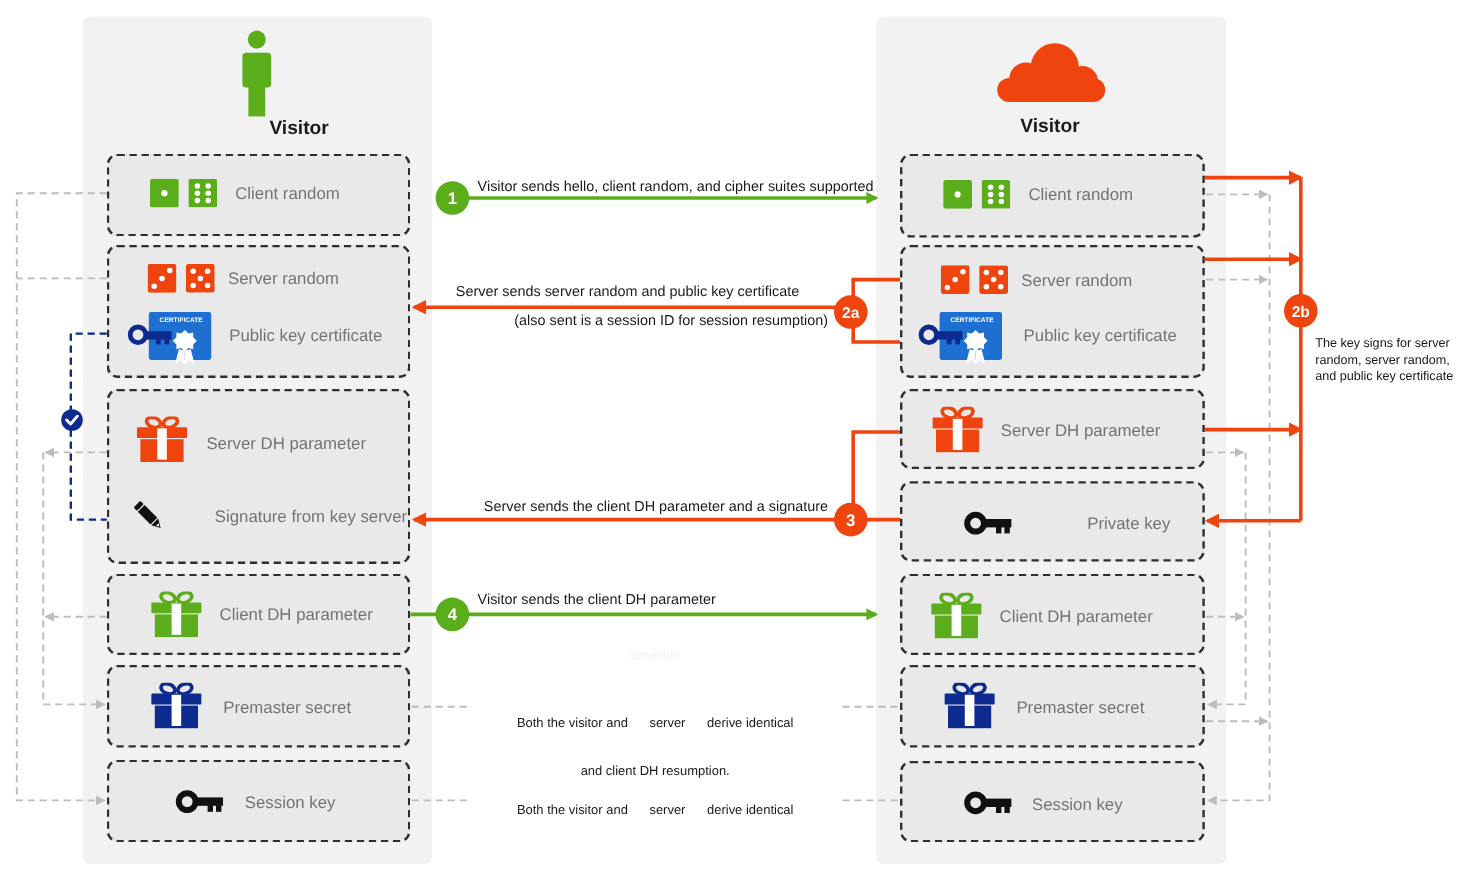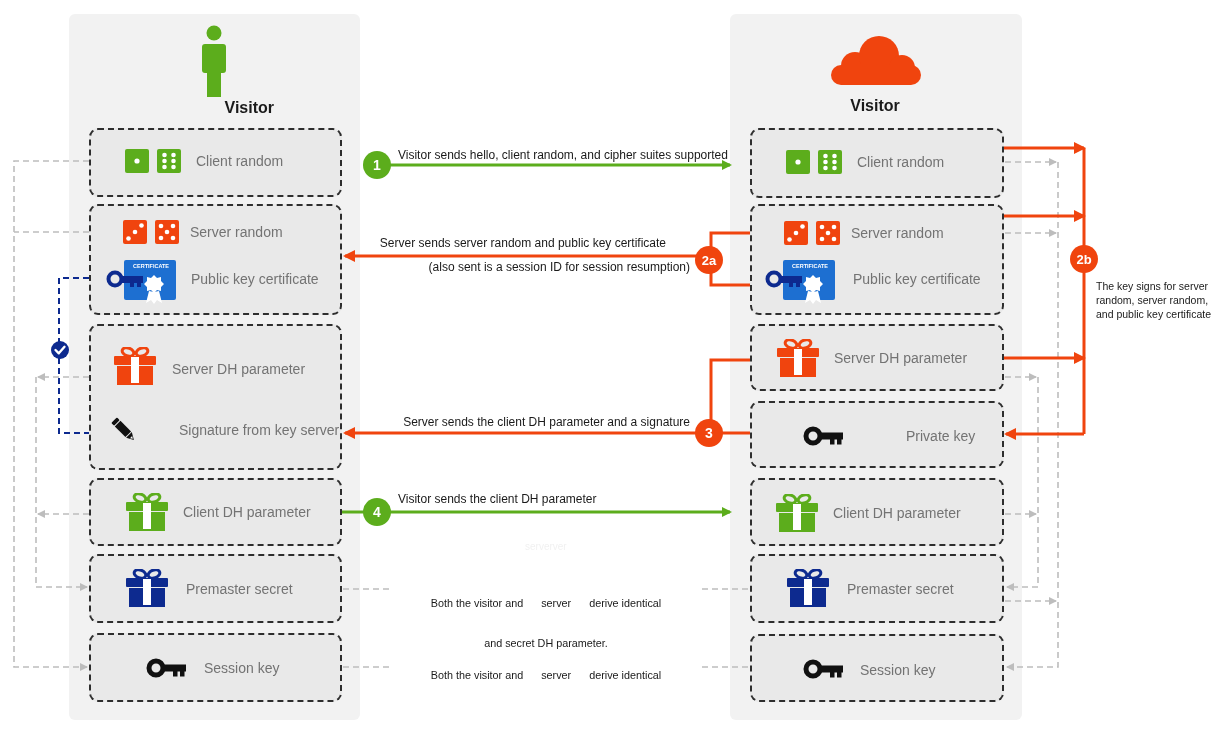--- a/index.html
+++ b/index.html
@@ -275,21 +275,21 @@
 <div class="note2b" style="left:1096px;top:279px;">
   <div>The key signs for server</div>
   <div>random, server random,</div>
   <div>and public key certificate</div>
 </div>
 
 <div class="ghost" style="left:525px;top:541px;">serverver</div>
 
 <div class="note" style="left:380px;top:571px;width:332px;">
   <div>Both the visitor and      server      derive identical</div>
-  <div>and secret DH parameter.</div>
+  <div>and client DH resumption.</div>
 </div>
 
 <div class="note" style="left:380px;top:643px;width:332px;">
   <div>Both the visitor and      server      derive identical</div>
   
   
   
 </div>
 
 </body></html>

